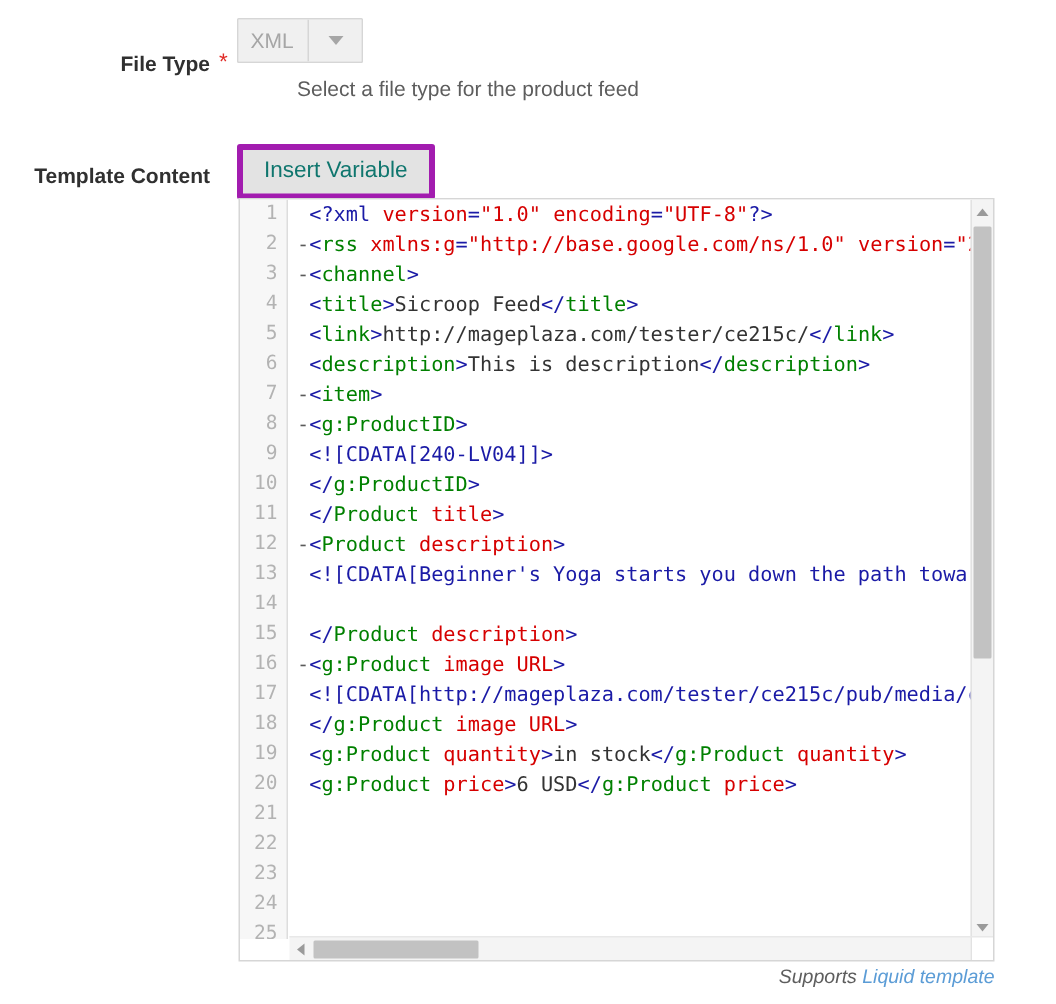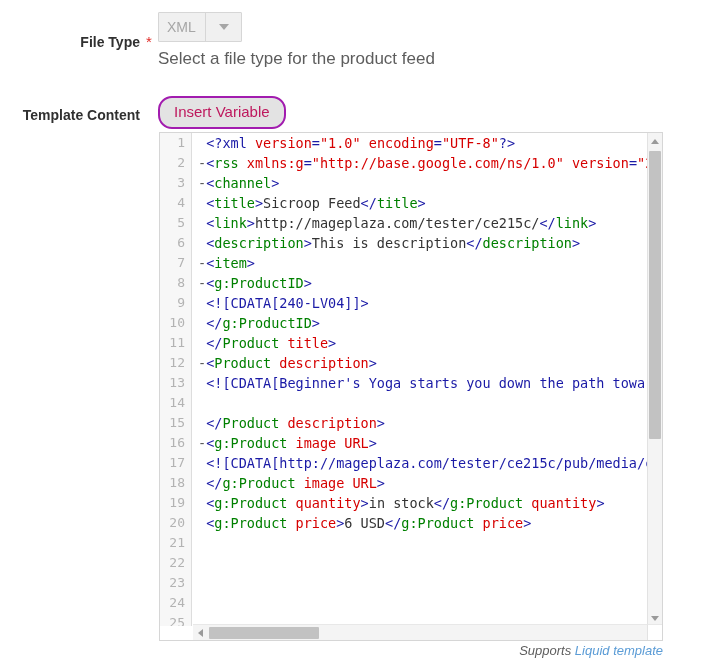--- a/index.html
+++ b/index.html
@@ -76,31 +76,32 @@
     box-sizing: border-box;
   }
   .caret-down {
     width: 0; height: 0;
     border-left: 5px solid transparent;
     border-right: 5px solid transparent;
     border-top: 6px solid #a6a6a6;
   }
   .field-note {
     margin-top: 9px;
-    font-size: 17px;
+    font-size: 14px;
     color: #5d5d5d;
     line-height: 16px;
+    margin-left: 40px;
   }
 
   
   .btn {
     background: #e3e3e3;
-    border: 2px solid #a21caf;
-    border-radius: 14px;
-    color: #be185d;
+    border: 4px solid #a21caf;
+    border-radius: 2px;
+    color: #0f766e;
     font-size: 15px;
     font-family: "Liberation Sans", sans-serif;
     padding: 6px 14px 7px 14px;
     line-height: 16px;
     cursor: pointer;
   }
 
   
   #editor {
     position: absolute;

